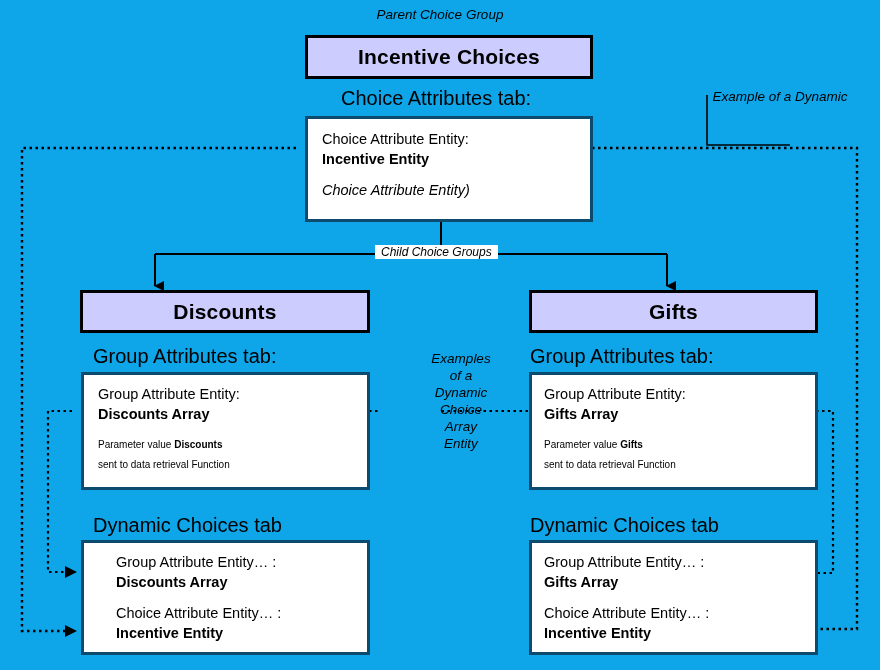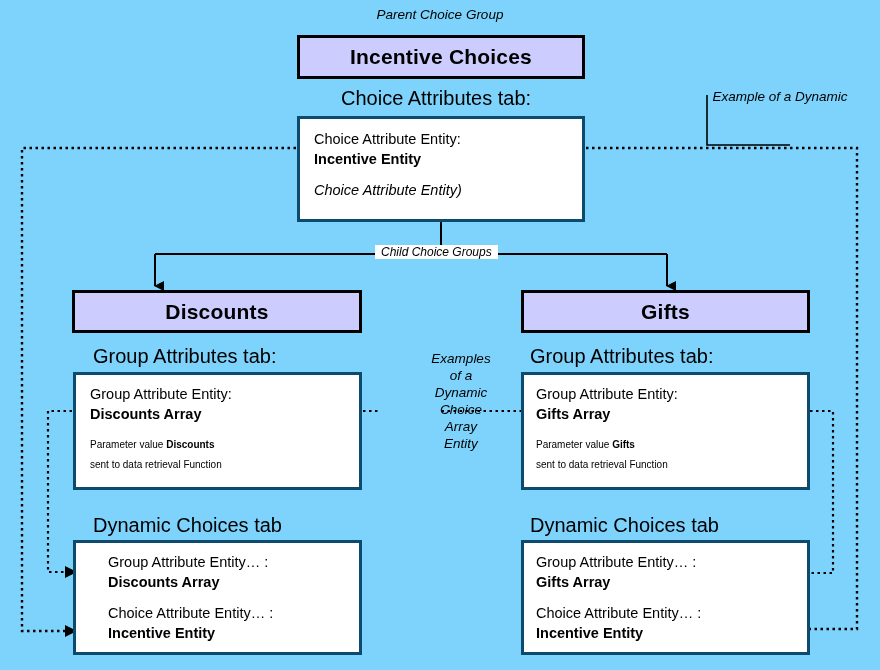--- a/index.html
+++ b/index.html
@@ -9,32 +9,33 @@
   }
   body {
     font-family: "Liberation Sans", sans-serif;
     color: #000000;
   }
   #canvas {
     position: relative;
     width: 880px;
     height: 670px;
     overflow: hidden;
-    background: #7dd3fc;
+    background: #0ea5e9;
   }
   #wires {
     position: absolute;
     left: 0; top: 0;
     width: 880px;
     height: 670px;
     pointer-events: none;
   }
   .node {
     position: absolute;
     box-sizing: border-box;
+    margin-left: 8px;
   }
   
   .group-box {
     background: #ccccff;
     border: 3px solid #000000;
     display: flex;
     align-items: center;
     justify-content: center;
     font-weight: bold;
     font-size: 21px;

